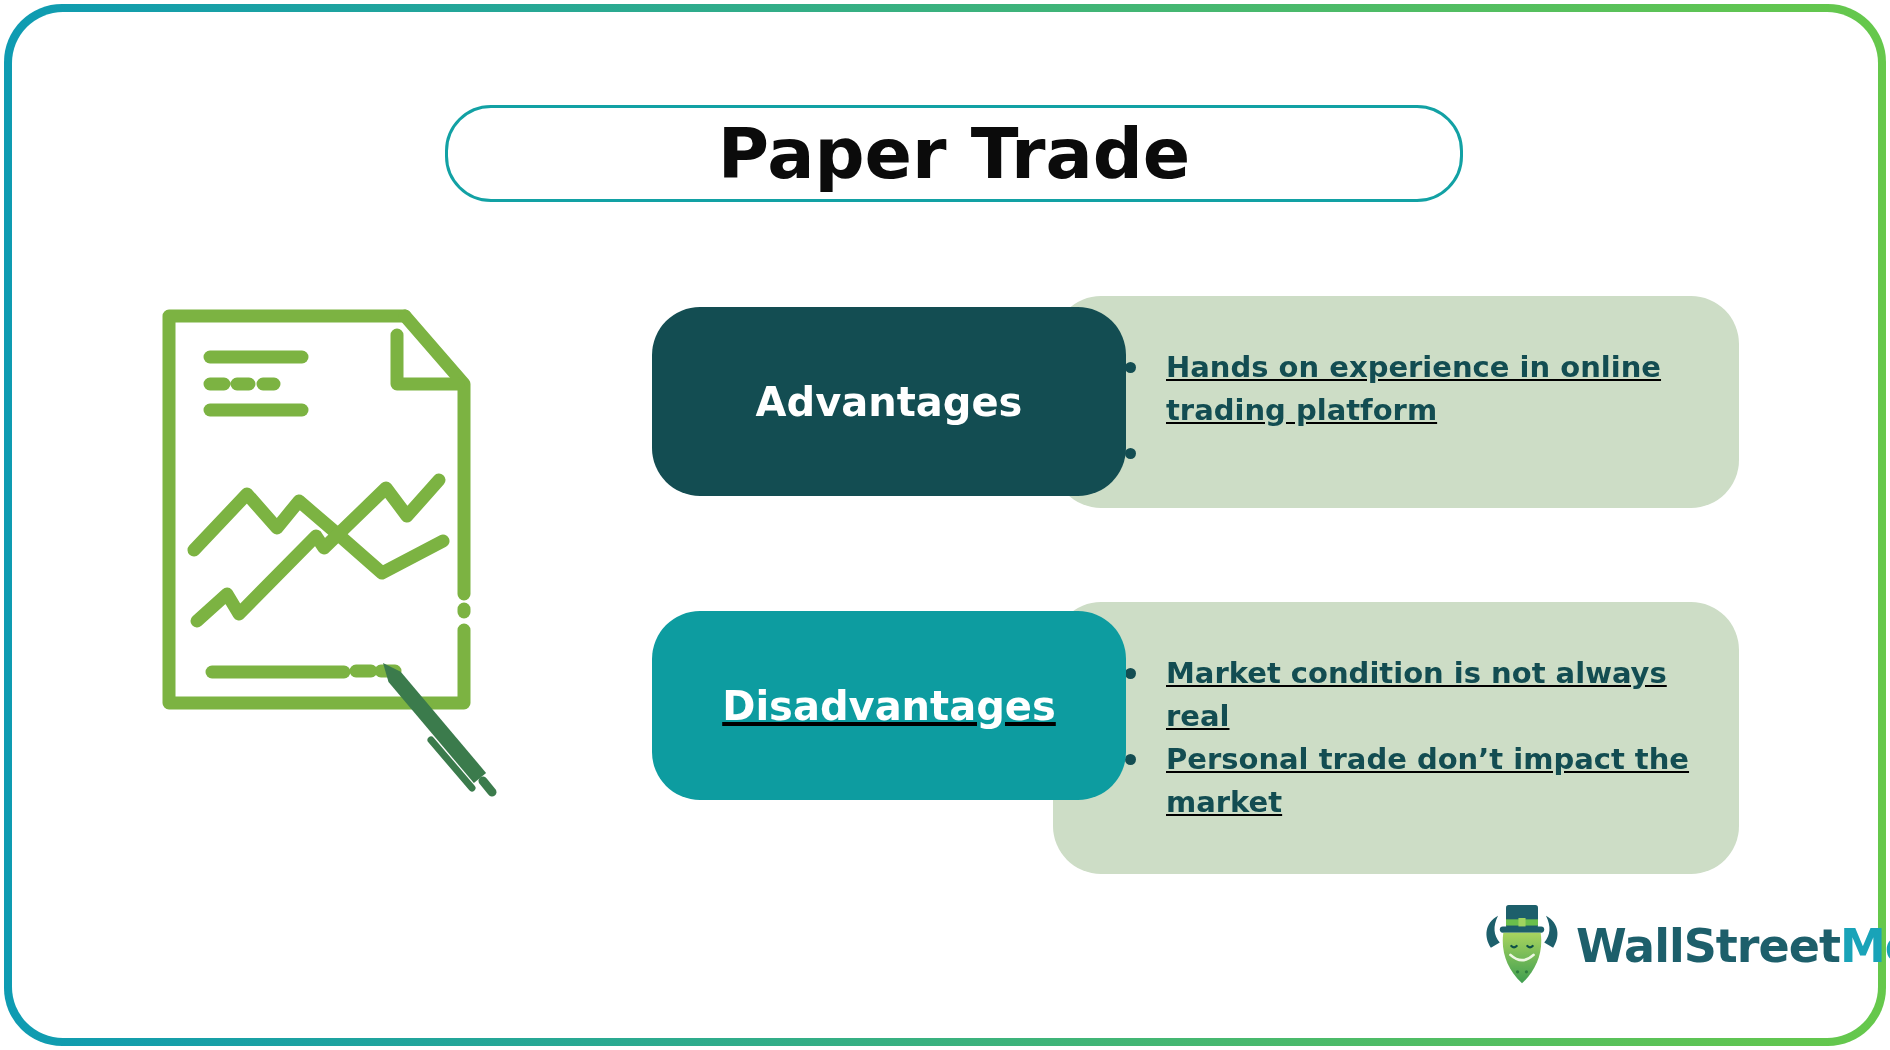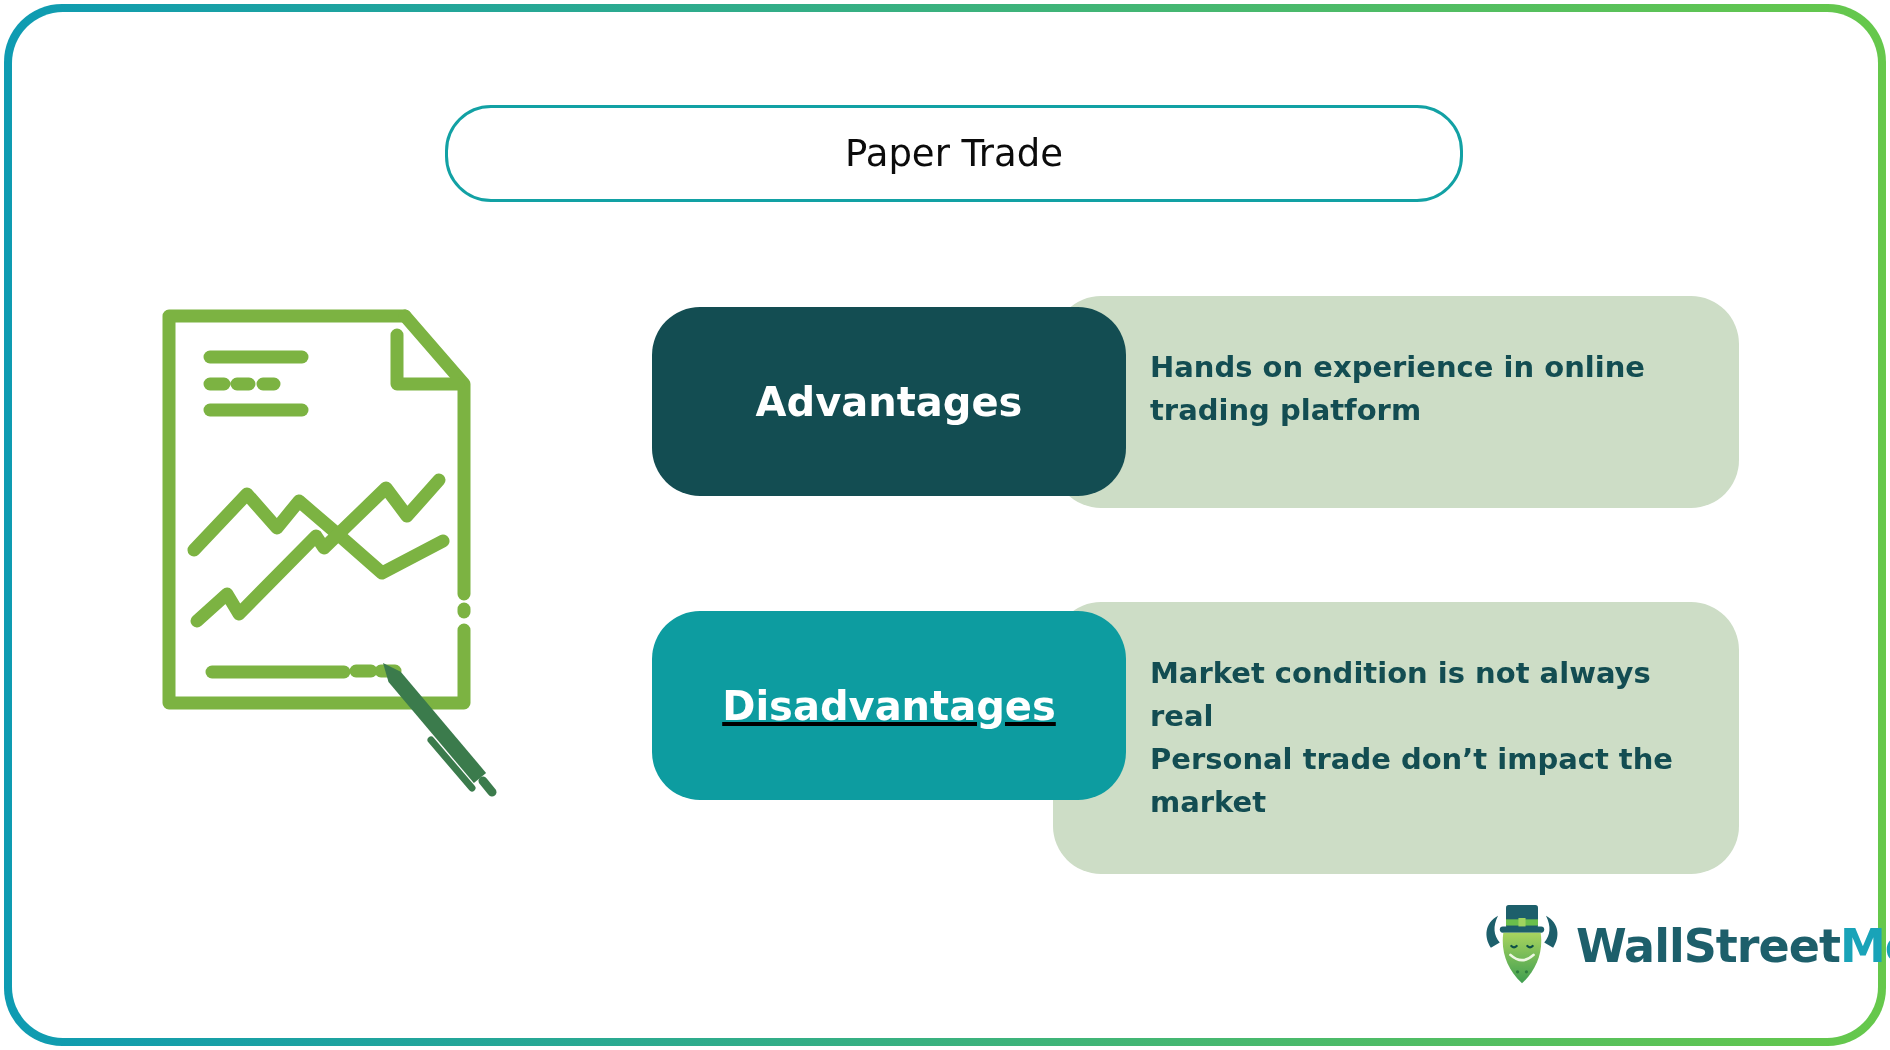--- a/index.html
+++ b/index.html
@@ -18,40 +18,40 @@
   .frame-inner{
     position:absolute;inset:8px;border-radius:51px;background:#ffffff;
   }
   
   .title-box{
     position:absolute;left:445px;top:105px;width:1012px;height:91px;
     border:3px solid var(--title-border,#12a1a4);border-radius:46px;
     background:#ffffff;display:flex;align-items:center;justify-content:center;
   }
   .title-text{
-    font-size:37px;font-weight:400;color:#0b0b0b;letter-spacing:0px;
+    font-size:70px;font-weight:700;color:#0b0b0b;letter-spacing:0px;
   }
   
   .pill{
     position:absolute;left:652px;width:474px;height:189px;border-radius:48px;
     display:flex;align-items:center;justify-content:center;
   }
   .pill.advantages{top:307px;background:var(--advantages-pill,#134d52);}
   .pill.disadvantages{top:611px;background:var(--disadvantages-pill,#0d9ca0);text-decoration:underline;}
   .pill-label{color:#ffffff;font-size:40px;font-weight:700;}
   
   .panel{
     position:absolute;left:1053px;width:686px;border-radius:48px;
     background:var(--bullet-panel,#cdddc6);
     display:flex;flex-direction:column;justify-content:center;
     box-sizing:border-box;padding:18px 18px 18px 52px;
   }
   .panel.advantages{top:296px;height:212px;}
   .panel.disadvantages{top:602px;height:272px;}
-  .bullets{list-style:none;margin:0;padding:0;}
+  .bullets{list-style:none;margin:16px;padding:0;text-decoration:underline;}
   .bullets li{
     display:flex;align-items:flex-start;
     color:var(--bullet-text,#134d52);
     font-size:29px;font-weight:700;line-height:43px;
   }
   .bullet-dot{
     flex:0 0 auto;width:11px;height:11px;border-radius:50%;
     background:var(--bullet-text,#134d52);margin:16px 30px 0 4px;
   }
   .bullet-text{white-space:pre-line;}

